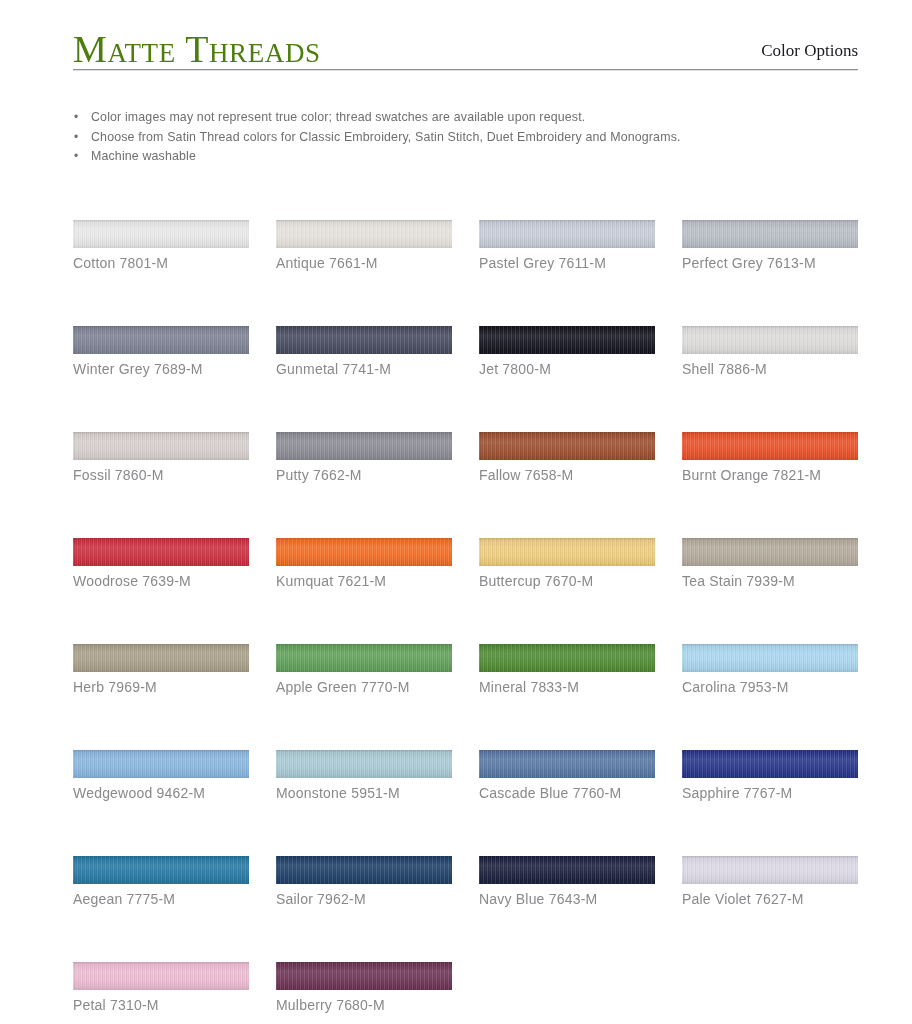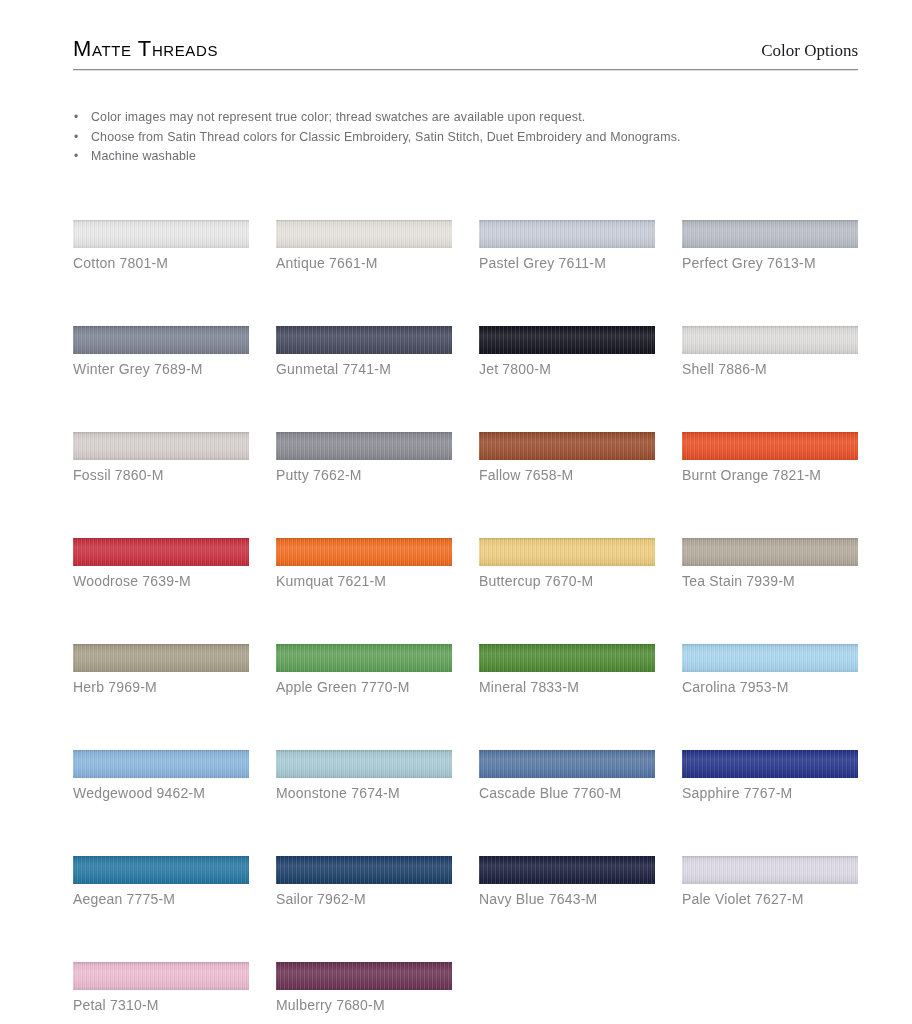--- a/index.html
+++ b/index.html
@@ -31,24 +31,24 @@
     width: 785px;
     height: 46px;
   }
   .header-inner {
     display: flex;
     align-items: flex-end;
     justify-content: space-between;
     height: 40px;
   }
   .brand-title {
-    font-family: Liberation Sans, sans-serif;
-    font-size: 22px;
+    font-family: Liberation Serif, serif;
+    font-size: 38px;
     line-height: 34px;
-    color: #000000;
+    color: #4d7c0f;
     font-variant: small-caps;
     letter-spacing: 0.6px;
     white-space: nowrap;
   }
   .section-title {
     font-family: "Liberation Serif", serif;
     font-size: 17px;
     line-height: 26px;
     color: #1a1a1f;
     white-space: nowrap;
@@ -273,21 +273,21 @@
           <div class="swatch-label">Carolina 7953-M</div>
         </div>
       </div>
       <div class="swatch-row">
         <div class="swatch-cell">
           <div class="swatch-chip" style="background: rgb(138, 182, 222);"></div>
           <div class="swatch-label">Wedgewood 9462-M</div>
         </div>
         <div class="swatch-cell">
           <div class="swatch-chip" style="background: rgb(168, 202, 212);"></div>
-          <div class="swatch-label">Moonstone 7674-M</div>
+          <div class="swatch-label">Moonstone 5951-M</div>
         </div>
         <div class="swatch-cell">
           <div class="swatch-chip" style="background: rgb(87, 119, 164);"></div>
           <div class="swatch-label">Cascade Blue 7760-M</div>
         </div>
         <div class="swatch-cell">
           <div class="swatch-chip" style="background: rgb(37, 52, 138);"></div>
           <div class="swatch-label">Sapphire 7767-M</div>
         </div>
       </div>

